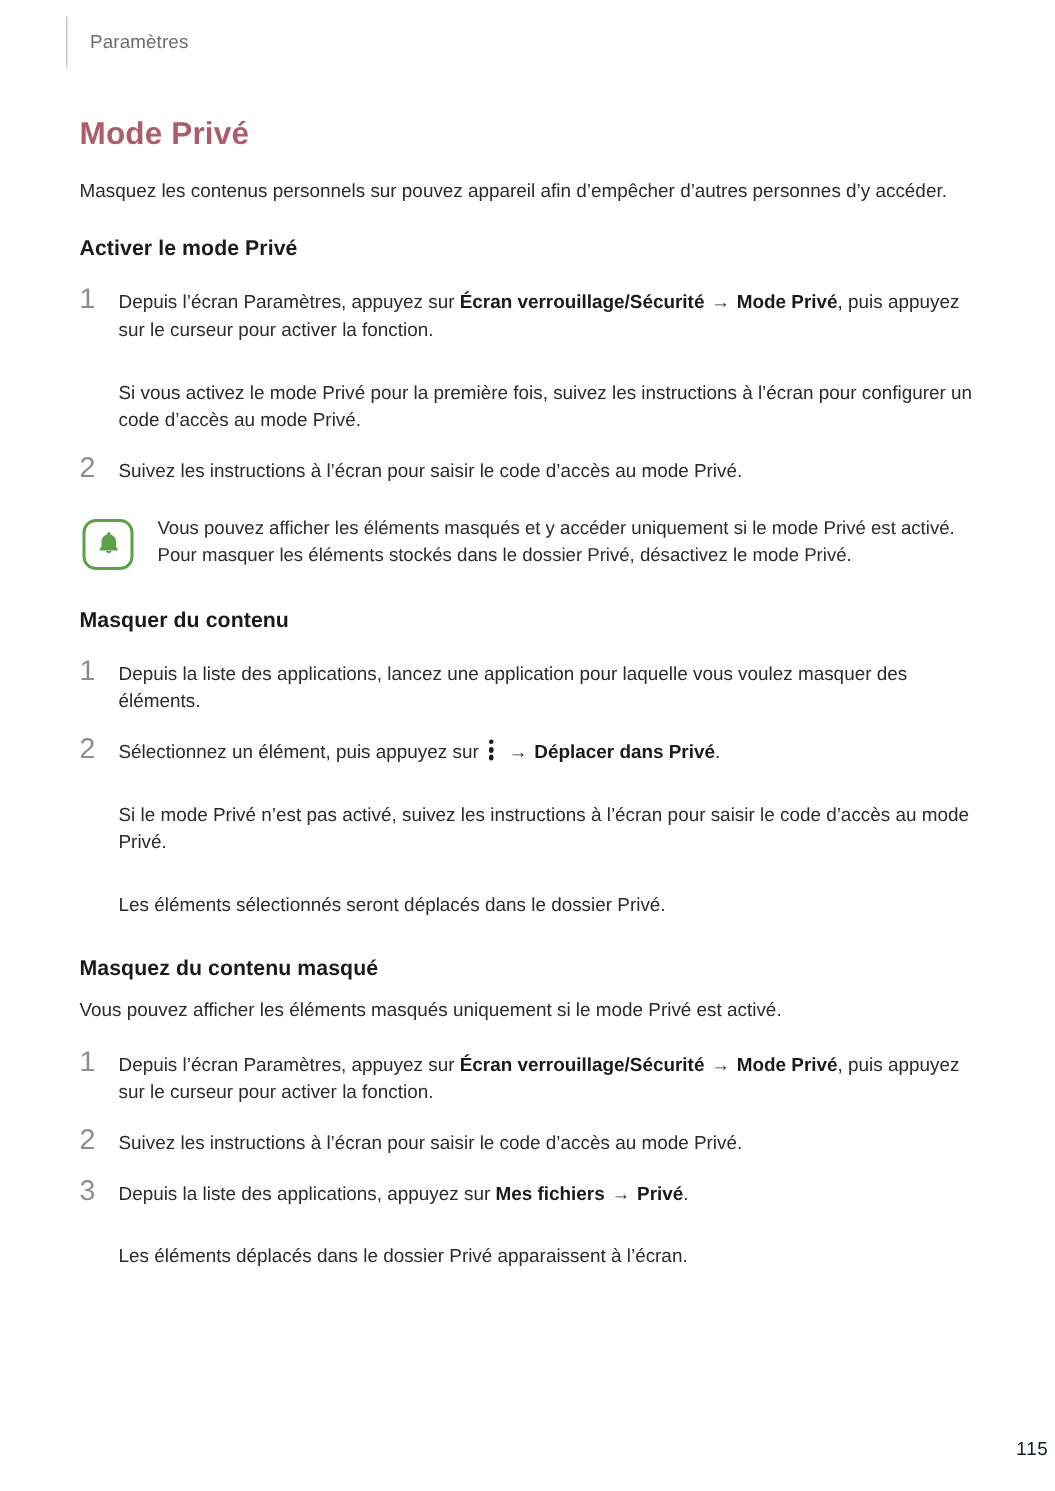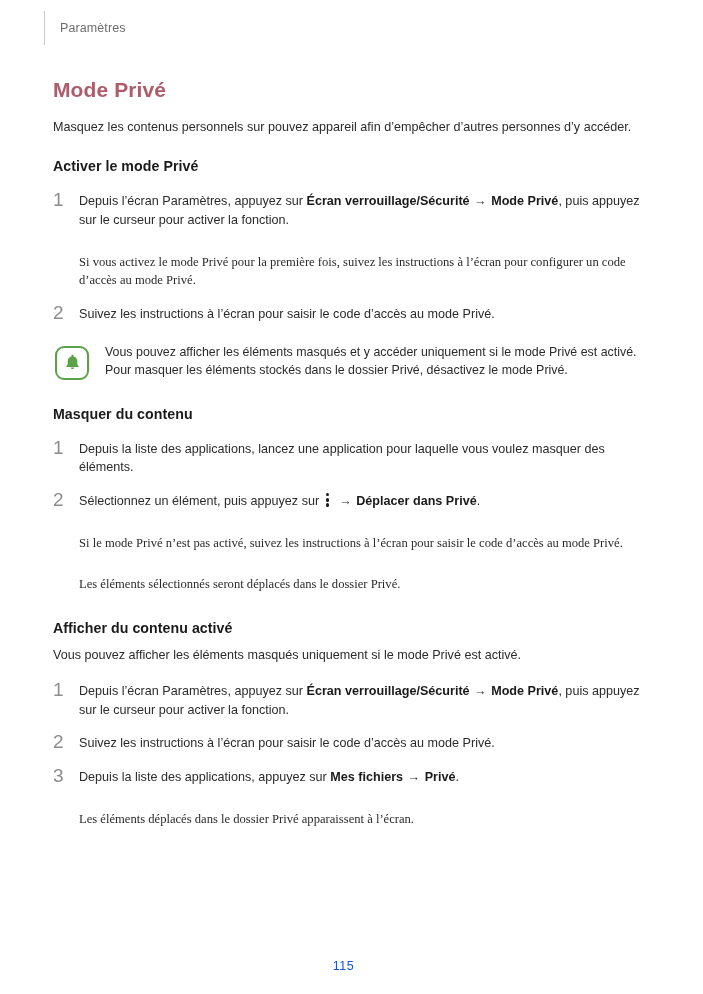--- a/index.html
+++ b/index.html
@@ -109,21 +109,20 @@
     font-size: 12.6px;
     line-height: 1.48;
     margin: 0 0 9px 0;
     color: #2b2b2b;
   }
   .step-body p:last-child {
     margin-bottom: 0;
   }
   .step-body p.sub {
     margin-top: 23px;
-    font-family: Liberation Serif, serif;
   }
   b, strong {
     font-weight: bold;
     color: #1a1a1a;
   }
   .arrow {
     font-weight: bold;
     padding: 0 1px;
   }
 
@@ -206,25 +205,25 @@
     background: #1a1a1a;
   }
   .kebab-icon i:nth-child(1) { top: 0px; }
   .kebab-icon i:nth-child(2) { top: 5.2px; }
   .kebab-icon i:nth-child(3) { top: 10.4px; }
 
   
   .page-number {
     position: absolute;
     left: 0;
-    right: 16px;
+    right: 4px;
     top: 959px;
-    text-align: center;
+    text-align: right;
     font-size: 12.5px;
-    color: #1d4ed8;
+    color: #0f172a;
     letter-spacing: 0.5px;
   }
 
   .blk { margin-bottom: 26px; }
 </style>
 </head>
 <body>
 
 <div class="page">
 
@@ -272,21 +271,21 @@
           <div class="step">
             <div class="step-num">2</div>
             <div class="step-body">
               <p>Sélectionnez un élément, puis appuyez sur <span class="inline-icon kebab-icon"><i></i><i></i><i></i></span><span class="arrow"> → </span><b>Déplacer dans Privé</b>.</p>
               <p class="sub">Si le mode Privé n’est pas activé, suivez les instructions à l’écran pour saisir le code d’accès au mode Privé.</p>
               <p class="sub">Les éléments sélectionnés seront déplacés dans le dossier Privé.</p>
             </div>
           </div>
         </div>
         <div class="blk">
-          <h2 class="section-title tight">Afficher du contenu activé</h2>
+          <h2 class="section-title tight">Masquez du contenu masqué</h2>
           <p class="section-lead">Vous pouvez afficher les éléments masqués uniquement si le mode Privé est activé.</p>
           <div class="step">
             <div class="step-num">1</div>
             <div class="step-body">
               <p>Depuis l’écran Paramètres, appuyez sur <b>Écran verrouillage/Sécurité</b><span class="arrow"> → </span><b>Mode Privé</b>, puis appuyez sur le curseur pour activer la fonction.</p>
             </div>
           </div>
           <div class="step">
             <div class="step-num">2</div>
             <div class="step-body">

